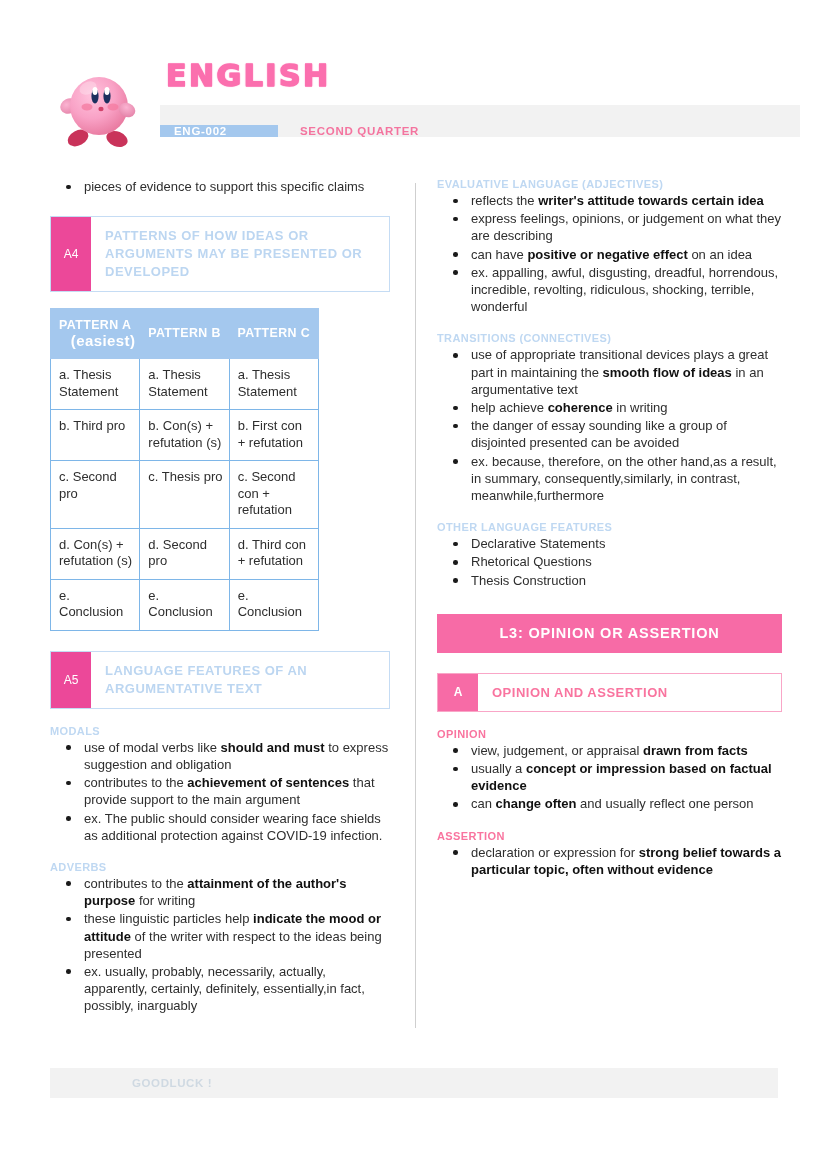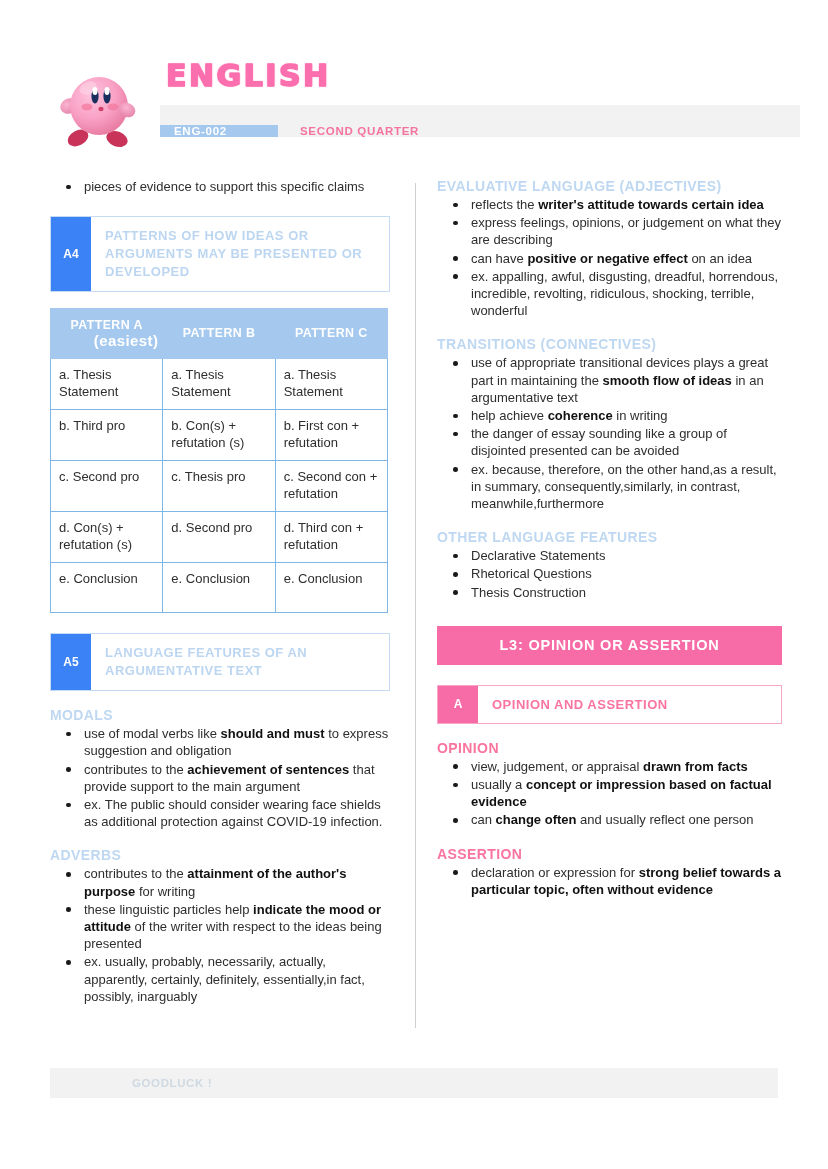--- a/index.html
+++ b/index.html
@@ -130,62 +130,62 @@
     top: 6.5px;
     width: 4.6px;
     height: 4.6px;
     border-radius: 50%;
     background: #1a1a1a;
   }
   ul.notes li b { font-weight: bold; color: #111; }
 
   
   .sec-label {
-    font-size: 14px;
+    font-size: 11px;
     font-weight: bold;
     letter-spacing: 0.4px;
     color: #bfd8f2;
     margin-bottom: 2px;
   }
   .sec-label.pink { color: #f9749f; }
 
   
   .abox {
     display: flex;
     align-items: stretch;
     border: 1px solid #c5dcf4;
     box-sizing: border-box;
     background: #fff;
   }
   .abox-tag {
     width: 40px;
-    background: #3b82f6;
+    background: #ec4899;
     color: #ffffff;
     font-size: 12px;
-    font-weight: bold;
+    font-weight: normal;
     display: flex;
     align-items: center;
     justify-content: center;
     flex: 0 0 40px;
   }
   .abox-text {
     flex: 1;
     color: #bcd6f1;
     font-size: 13px;
     font-weight: bold;
     letter-spacing: 0.5px;
     line-height: 18px;
     padding: 10px 12px 10px 14px;
     box-sizing: border-box;
   }
 
   
   table.patterns {
     border-collapse: collapse;
-    width: 338px;
+    width: 269px;
     table-layout: fixed;
   }
   table.patterns th {
     background: #a4c8ee;
     color: #ffffff;
     font-size: 12.4px;
     font-weight: bold;
     letter-spacing: 0.4px;
     padding: 9px 4px 10px 4px;
     line-height: 15px;

